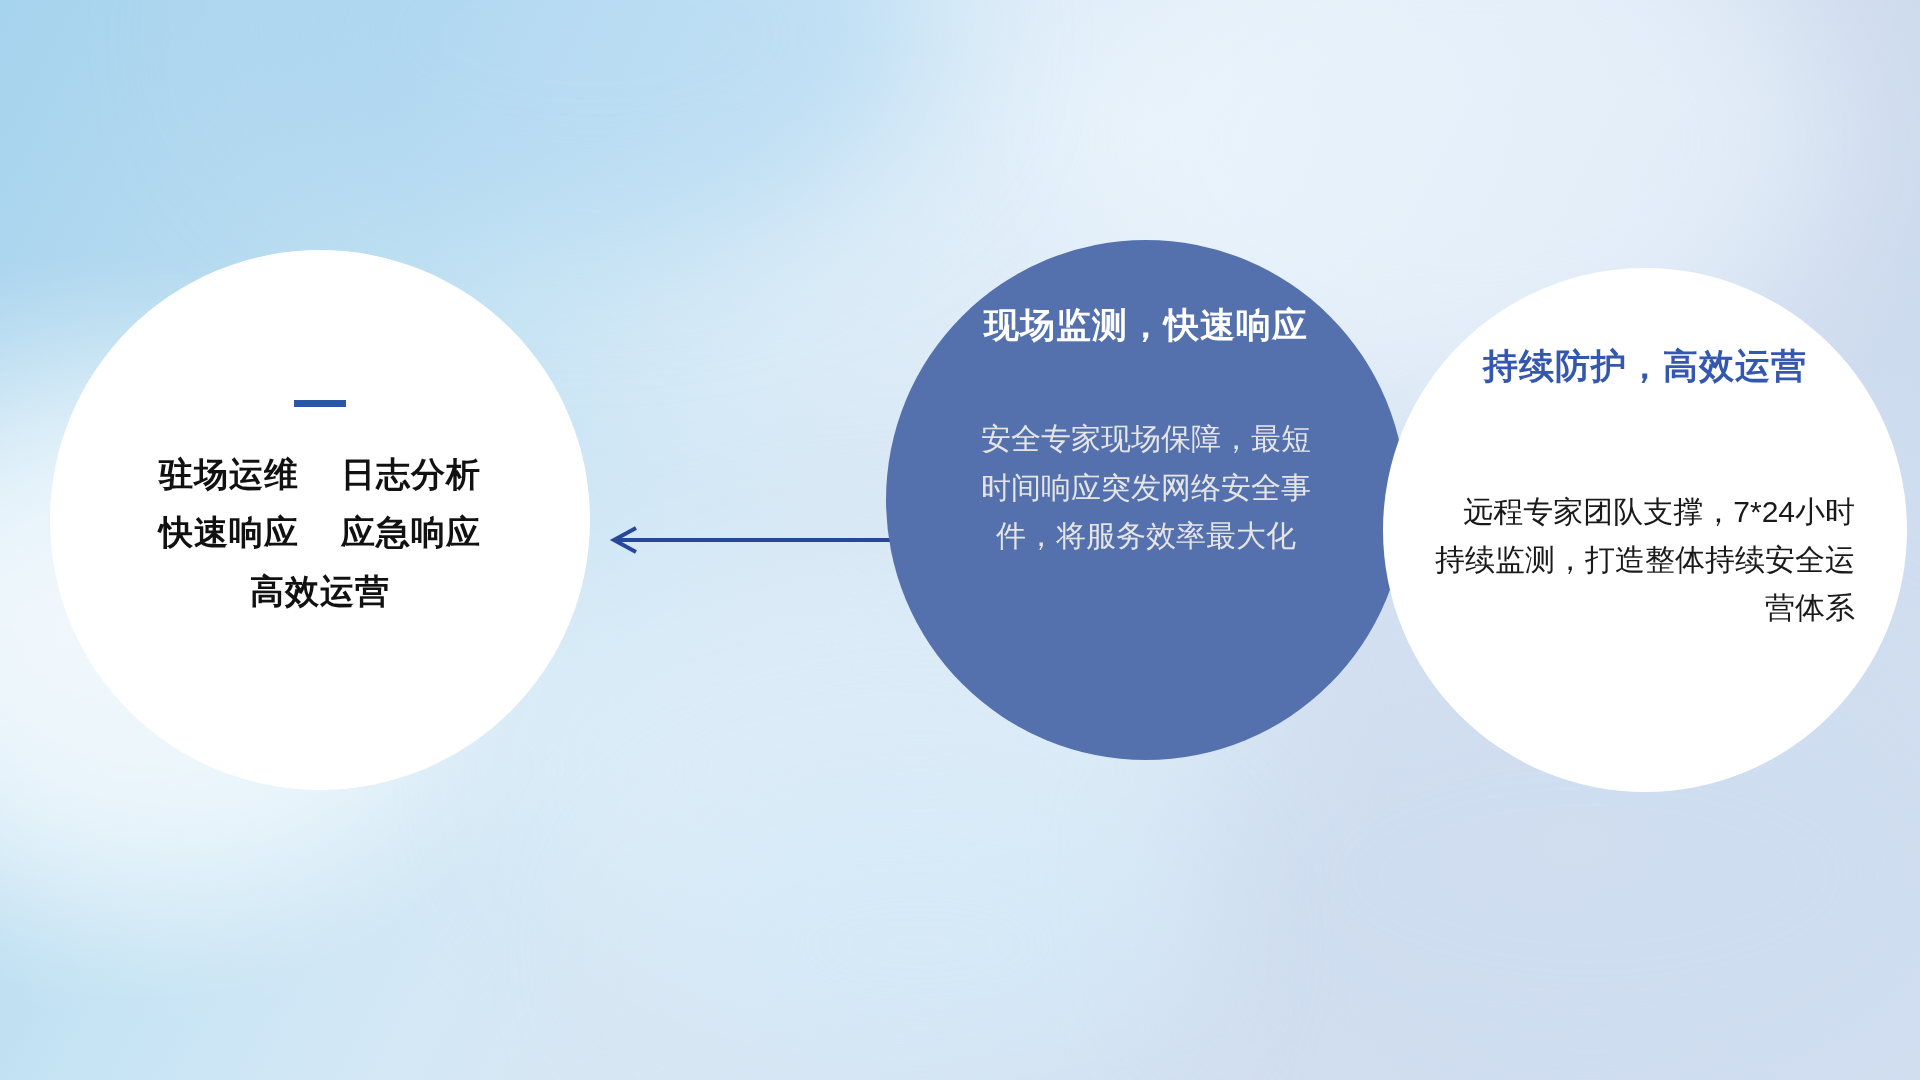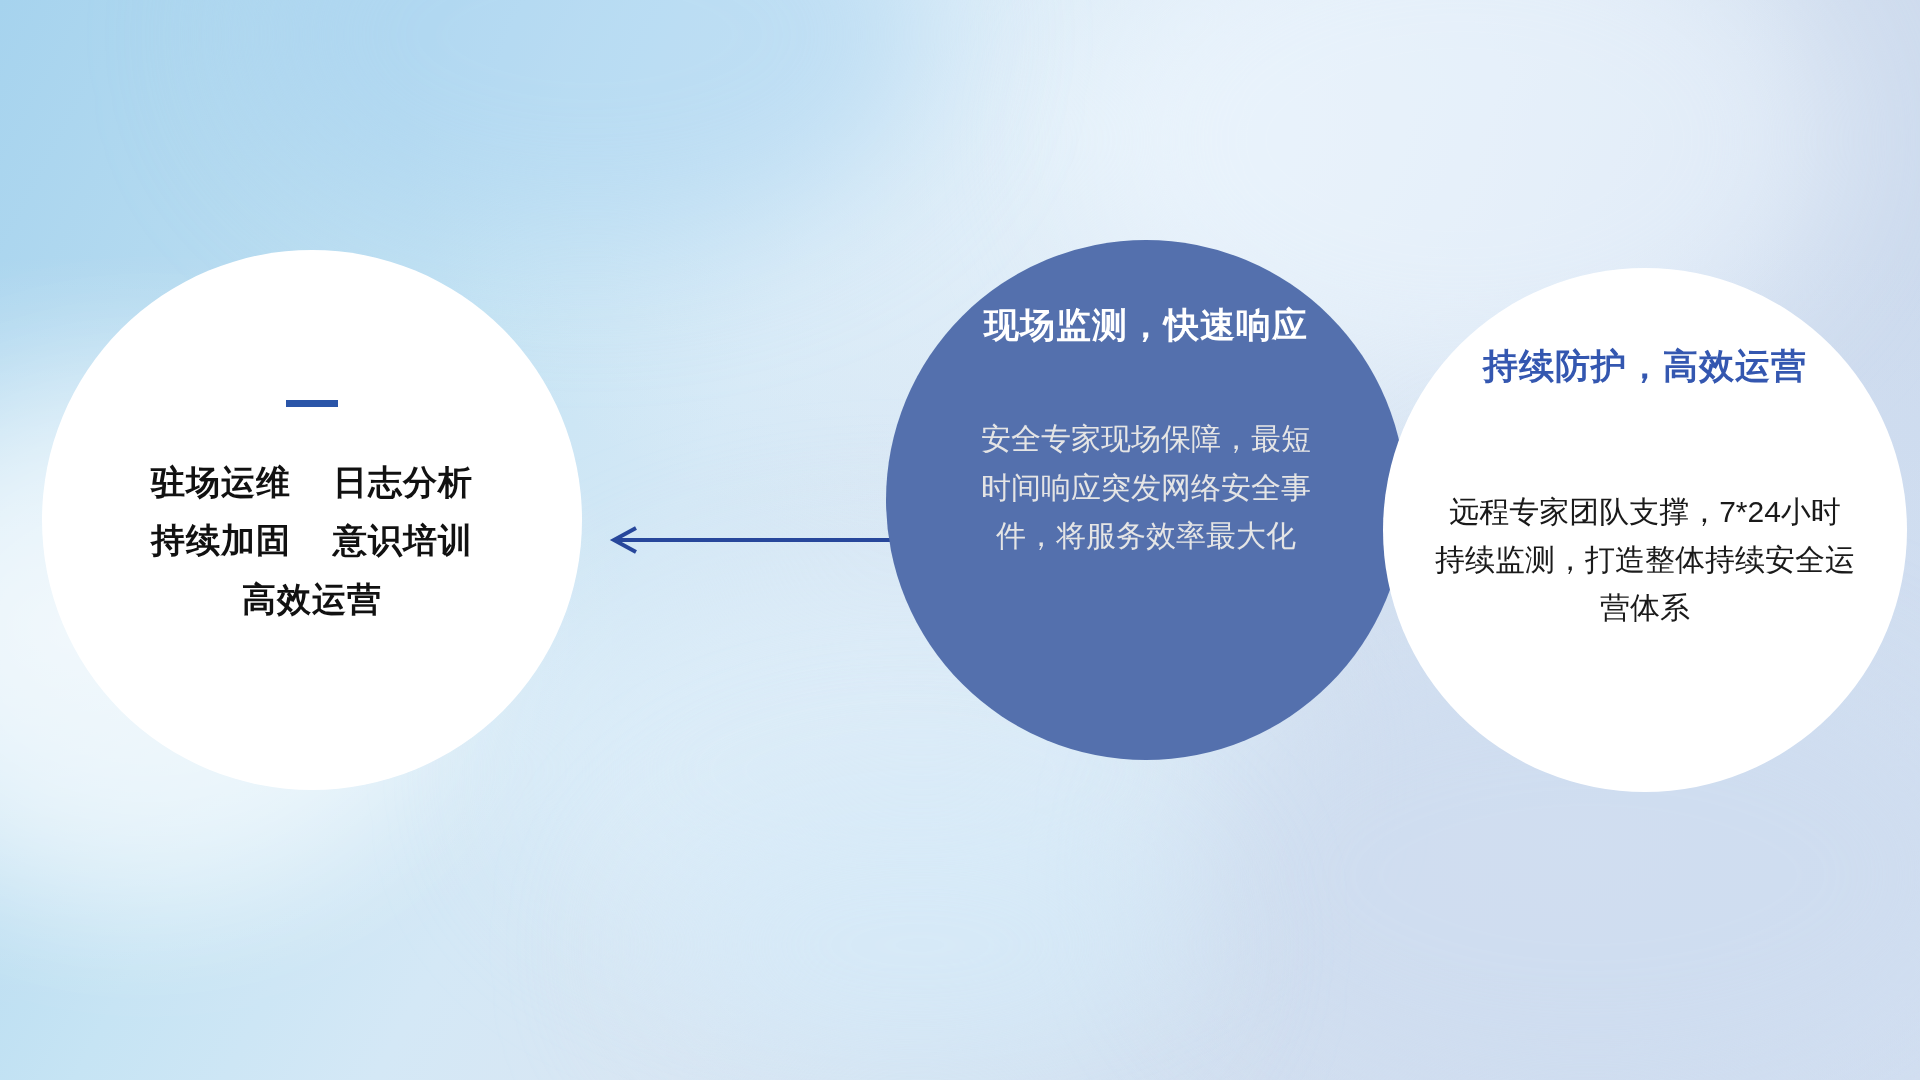--- a/index.html
+++ b/index.html
@@ -53,45 +53,45 @@
     border-radius: 50%;
     box-sizing: border-box;
     display: flex;
     flex-direction: column;
     align-items: center;
     justify-content: flex-start;
     text-align: center;
   }
 
   .circle-left {
-    left: 42px;
+    left: 50px;
     top: 250px;
     width: 540px;
     height: 540px;
     background: #ffffff;
     z-index: 3;
-    gap: 8px;
   }
 
   .circle-mid {
     left: 886px;
     top: 240px;
     width: 520px;
     height: 520px;
     background: #5470ad;
     z-index: 4;
   }
 
   .circle-right {
     left: 1383px;
     top: 268px;
     width: 524px;
     height: 524px;
     background: #ffffff;
     z-index: 5;
+    text-align: right;
   }
 
   
   .dash {
     width: 52px;
     height: 7px;
     background: #2a55a8;
     margin-top: 150px;
   }
   .left-lines {
@@ -161,21 +161,21 @@
   <div class="smudge s2"></div>
   <div class="smudge s3"></div>
   <div class="smudge s4"></div>
   <div class="smudge s5"></div>
   <div class="smudge s6"></div>
 
   <div class="circle circle-left">
     <div class="dash"></div>
     <div class="left-lines">
       <div class="row">驻场运维    日志分析</div>
-      <div class="row">持续加固    意识培训</div>
+      <div class="row">快速响应    应急响应</div>
       <div class="row">高效运营</div>
     </div>
   </div>
 
   <div class="arrow-wrap">
     <svg width="320" height="40" viewBox="0 0 320 40">
       <line x1="318" y1="20" x2="22" y2="20" stroke="#27479b" stroke-width="4"></line>
       <polyline points="40,8 18,20 40,32" fill="none" stroke="#27479b" stroke-width="4" stroke-linejoin="miter" stroke-linecap="butt"></polyline>
     </svg>
   </div>

